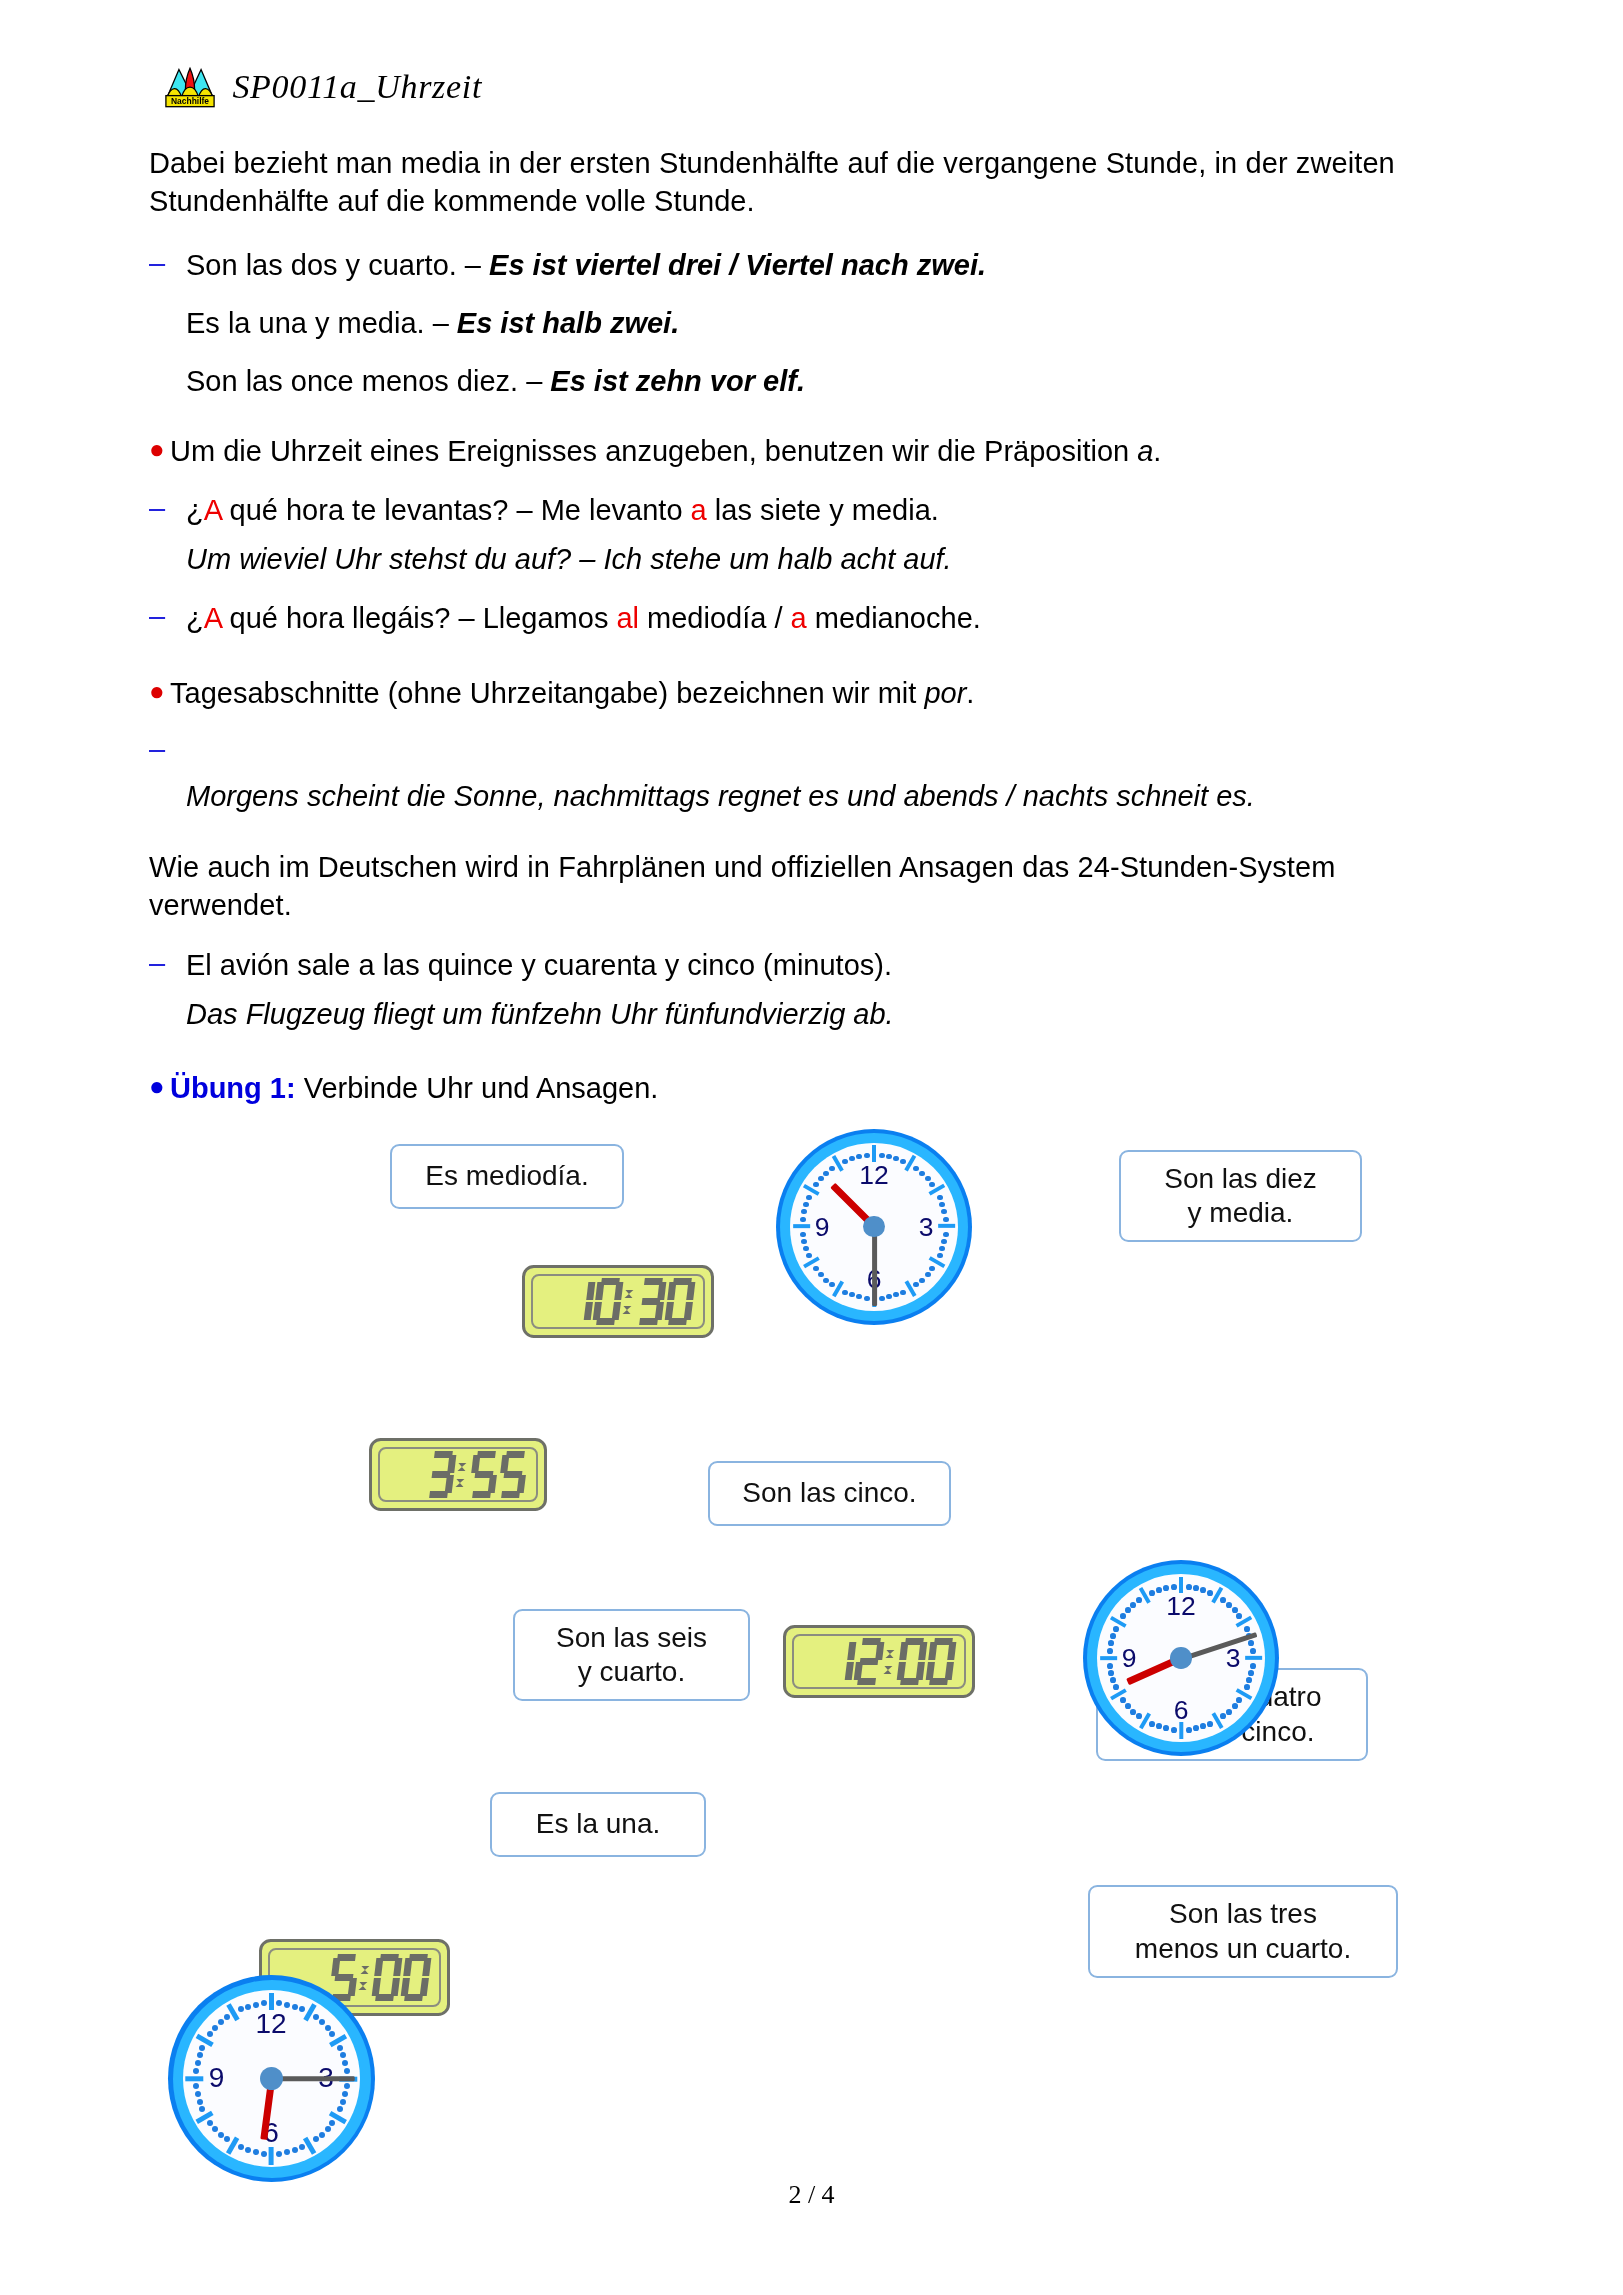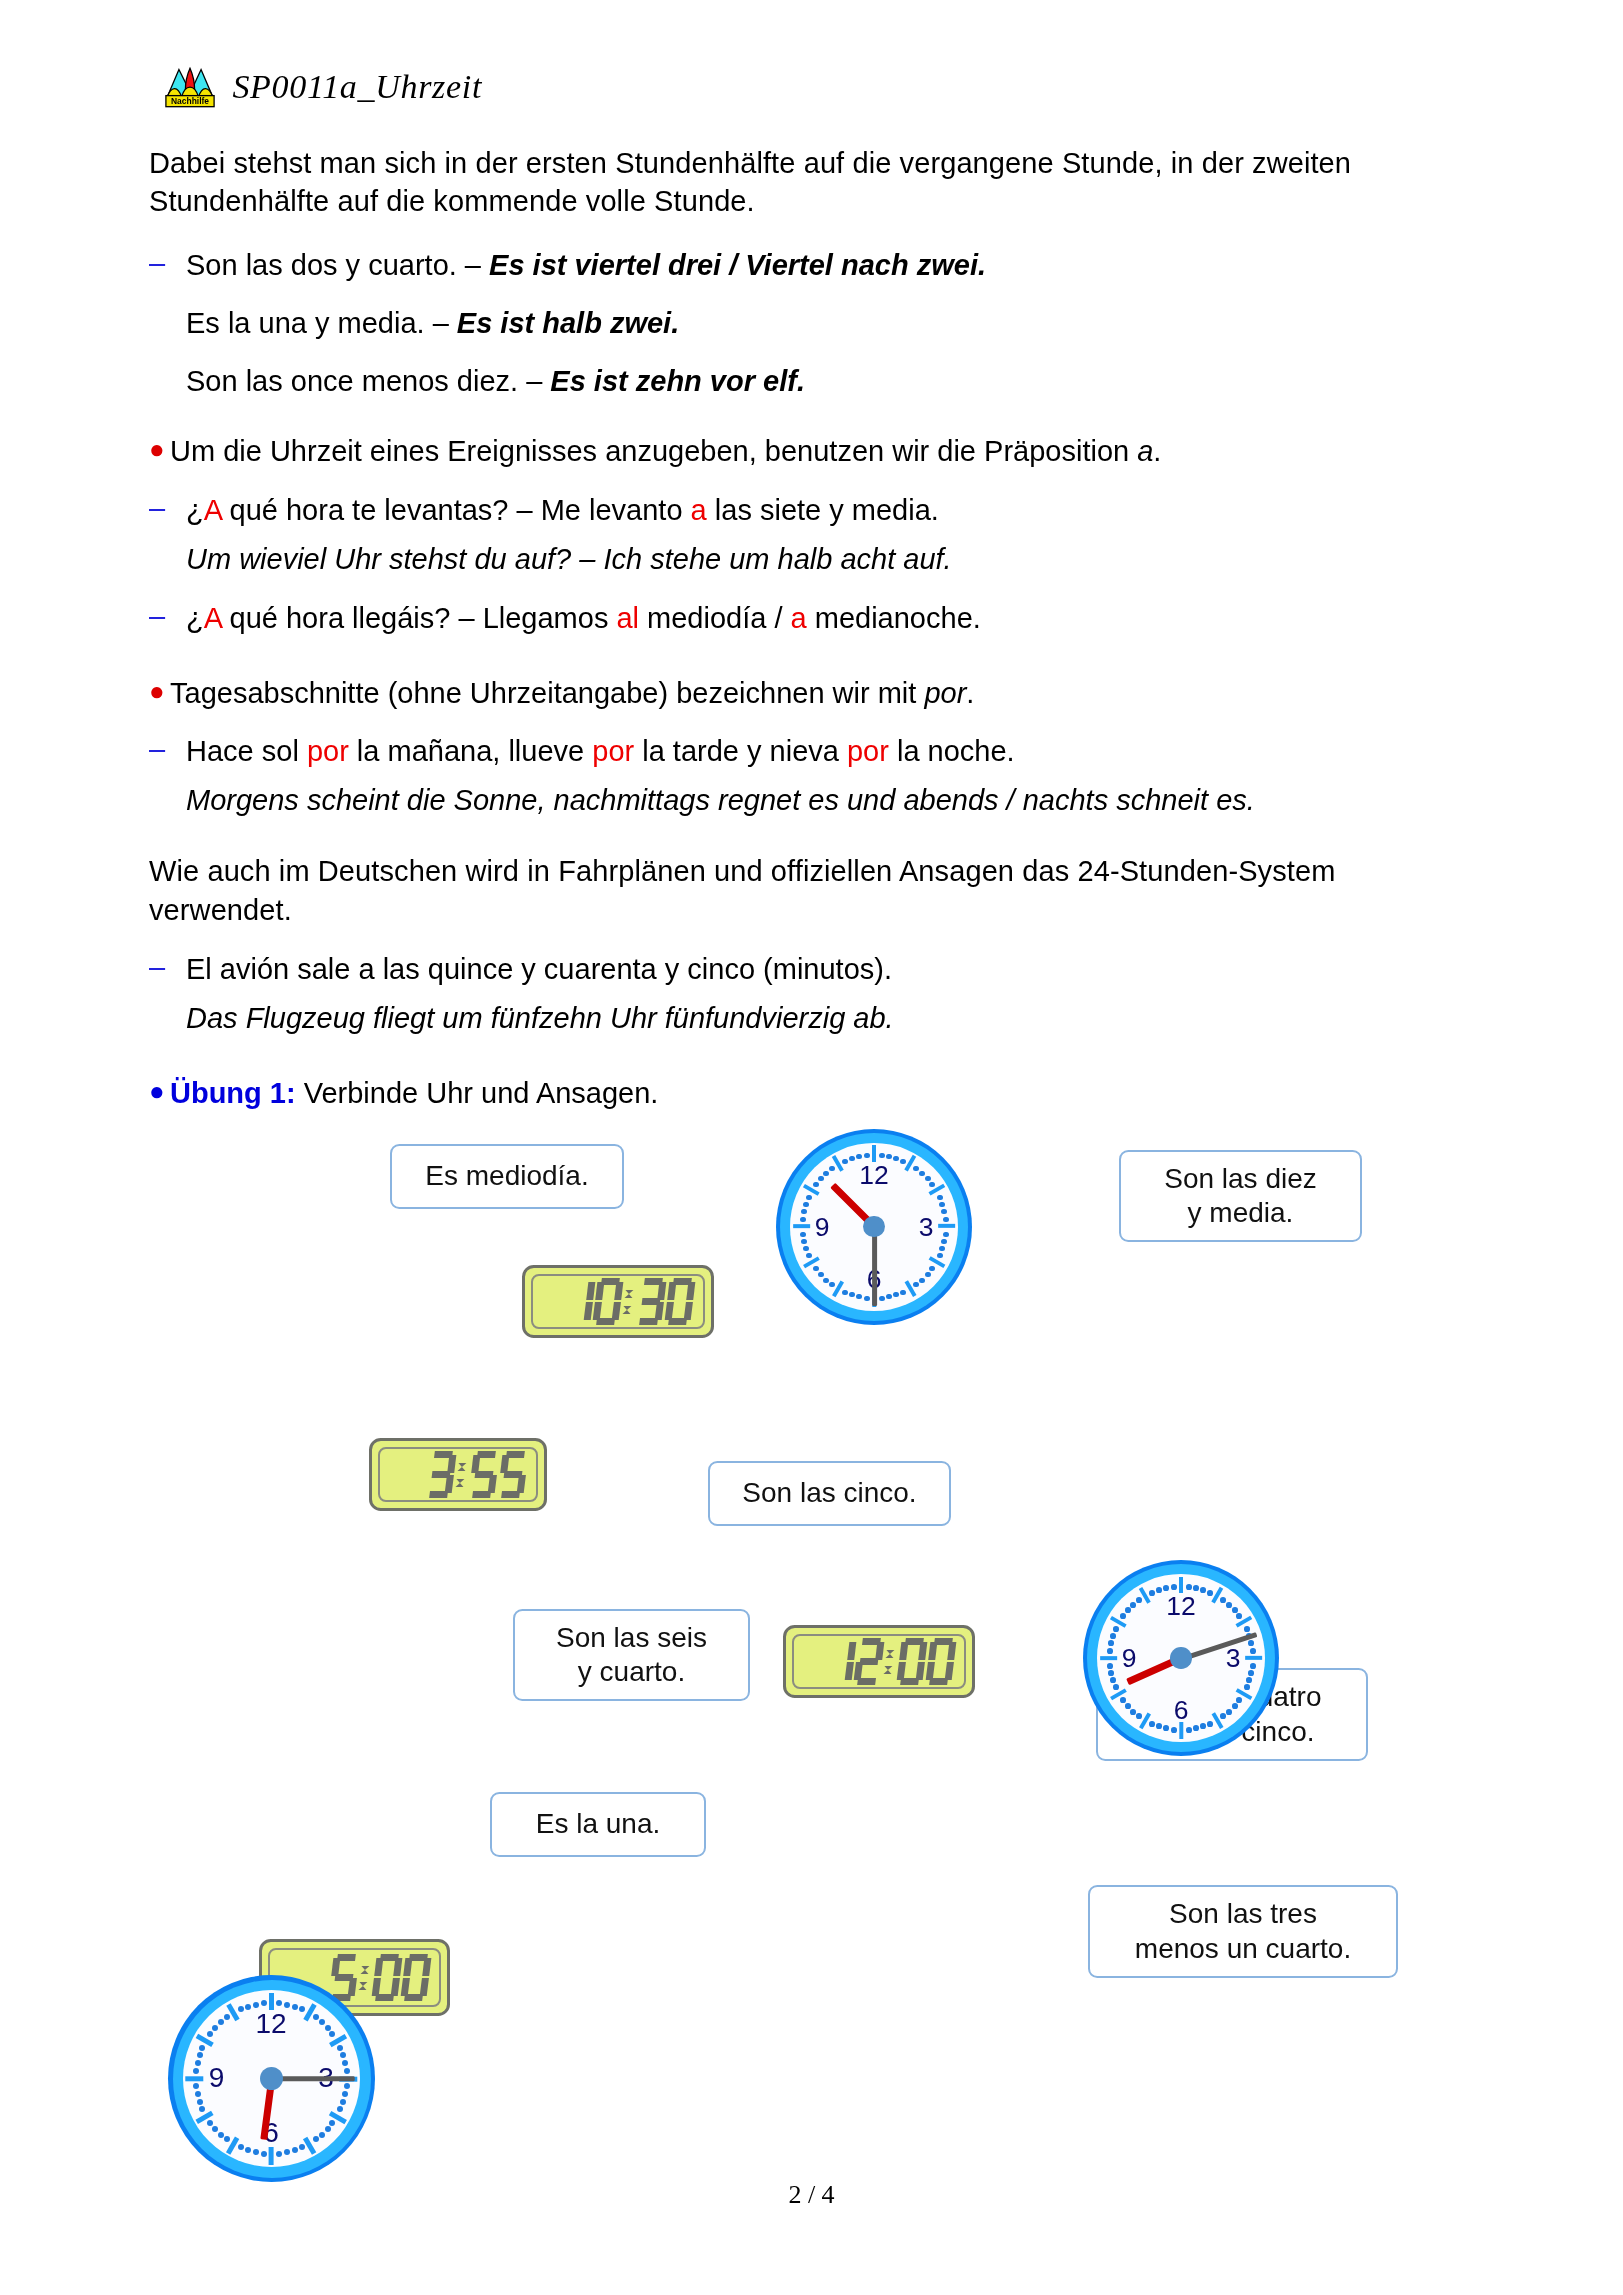--- a/index.html
+++ b/index.html
@@ -141,21 +141,21 @@
         <path d="M56 52 C62 34 72 36 78 52 Z" fill="#f5e400" stroke="#000" stroke-width="2"></path>
         <rect x="6" y="50" width="74" height="17" fill="#f5e400" stroke="#000" stroke-width="2"></rect>
         <text x="43" y="63" font-family="Liberation Sans, sans-serif" font-size="13" font-weight="bold" text-anchor="middle" fill="#000">Nachhilfe</text>
       </svg>
     </div>
     <div class="doc-title">SP0011a_Uhrzeit</div>
   </div>
 
   <div class="content">
 
-    <p class="para intro">Dabei stehst man sich in der ersten Stundenhälfte auf die vergangene Stunde, in der zweiten Stundenhälfte auf die kommende volle Stunde.</p>
+    <p class="para intro">Dabei bezieht man media in der ersten Stundenhälfte auf die vergangene Stunde, in der zweiten Stundenhälfte auf die kommende volle Stunde.</p>
 
     <div class="dash-row" style="margin-top:23.6px;">
       <span class="dash-mark">–</span>
       <div class="dash-body">
         <span>Son las dos y cuarto. – </span><span class="it bld">Es ist viertel drei / Viertel nach zwei.</span>
       </div>
     </div>
     <div class="sub-line" style="margin-top:15.7px;">
       <span>Es la una y media. – </span><span class="it bld">Es ist halb zwei.</span>
     </div>
@@ -187,23 +187,20 @@
 
     <div class="bullet-row" style="margin-top:34px;">
       <span class="bullet-dot">●</span>
       <div class="bullet-text">
         <span>Tagesabschnitte (ohne Uhrzeitangabe) bezeichnen wir mit </span><span class="it">por</span><span>.</span>
       </div>
     </div>
 
     <div class="dash-row" style="margin-top:18.3px;">
       <span class="dash-mark">–</span>
-      <div class="dash-body">
-        <span>Hace sol </span><span class="red">por</span><span> la mañana, llueve </span><span class="red">por</span><span> la tarde y nieva </span><span class="red">por</span><span> la noche.</span>
-      </div>
     </div>
     <div class="sub-line it" style="margin-top:6.5px;">Morgens scheint die Sonne, nachmittags regnet es und abends / nachts schneit es.</div>
 
     <p class="para" style="margin-top:31px; width:1296px;">Wie auch im Deutschen wird in Fahrplänen und offiziellen Ansagen das 24-Stunden-System verwendet.</p>
 
     <div class="dash-row" style="margin-top:19.6px;">
       <span class="dash-mark">–</span>
       <div class="dash-body">El avión sale a las quince y cuarenta y cinco (minutos).</div>
     </div>
     <div class="sub-line it" style="margin-top:6.5px;">Das Flugzeug fliegt um fünfzehn Uhr fünfundvierzig ab.</div>

